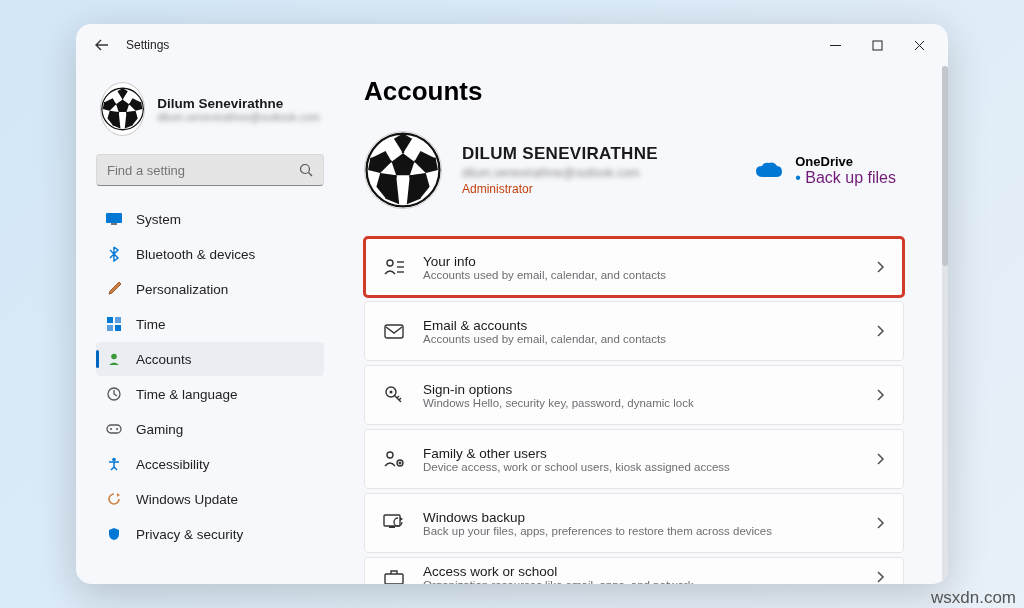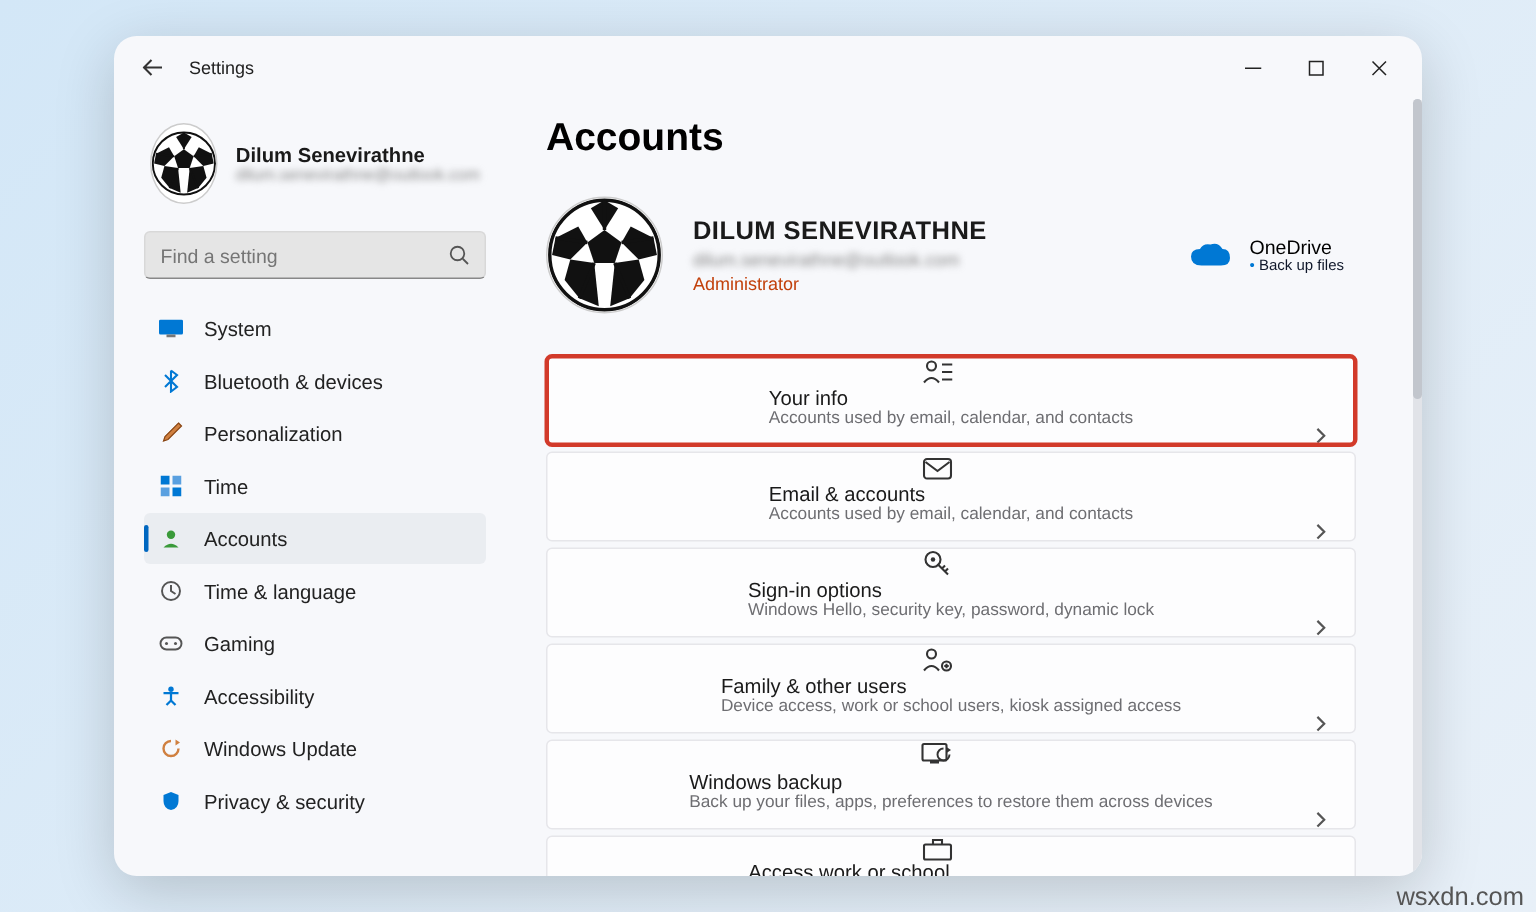--- a/index.html
+++ b/index.html
@@ -54,29 +54,28 @@
     background:#0067c0; border-radius:2px;
   }
   .nav-icon { width:16px; height:16px; display:flex; align-items:center; justify-content:center; }
   .main { flex:1; padding: 10px 30px 0 30px; overflow-y:auto; }
   .main h1 { font-size: 26px; font-weight:600; margin-bottom: 24px; }
   .hero { display:flex; align-items:center; gap: 20px; margin-bottom: 28px; }
   .hero-text .big-name { font-size: 17px; font-weight:600; letter-spacing:0.3px; color:#1a1a1a; }
   .hero-text .big-email { font-size:12px; color:#888; filter: blur(2.5px); margin:2px 0; }
   .hero-text .role { font-size:12px; color:#c2410c; }
   .onedrive { margin-left:auto; display:flex; align-items:center; gap:12px; padding-right:8px; cursor:pointer;}
-  .onedrive .od-title { font-size:13px; font-weight:400; }
-  .onedrive .od-sub { font-size:10px; color:#0f172a; }
+  .onedrive .od-title { font-size:13px; font-weight:700; }
+  .onedrive .od-sub { font-size:16px; color:#701a75; }
   .onedrive .od-sub::before{ content:"• "; color:#0078d4;}
   .cards { display:flex; flex-direction:column; gap:4px; }
   .card {
     background:#fdfdfe; border:1px solid #e6e6ea; border-radius:4px;
     height: 60px; display:flex; align-items:center; padding: 0 18px;
     cursor:pointer;
-    flex-direction:column;
   }
   .card.highlight { outline:3px solid #d23a2a; outline-offset:-2px; }
   .card-icon { width:22px; height:22px; margin-right:18px; display:flex; align-items:center; justify-content:center; color:#3a3a3a; }
   .card-text .ct-title { font-size:13.5px; color:#1a1a1a; }
   .card-text .ct-desc { font-size:11.5px; color:#6e6e72; }
   .card-chevron { margin-left:auto; color:#555; }
   .scrollbar {
     width: 6px; background:#e1e3e8; border-radius:3px;
     position:relative; margin-left:8px;
   }

